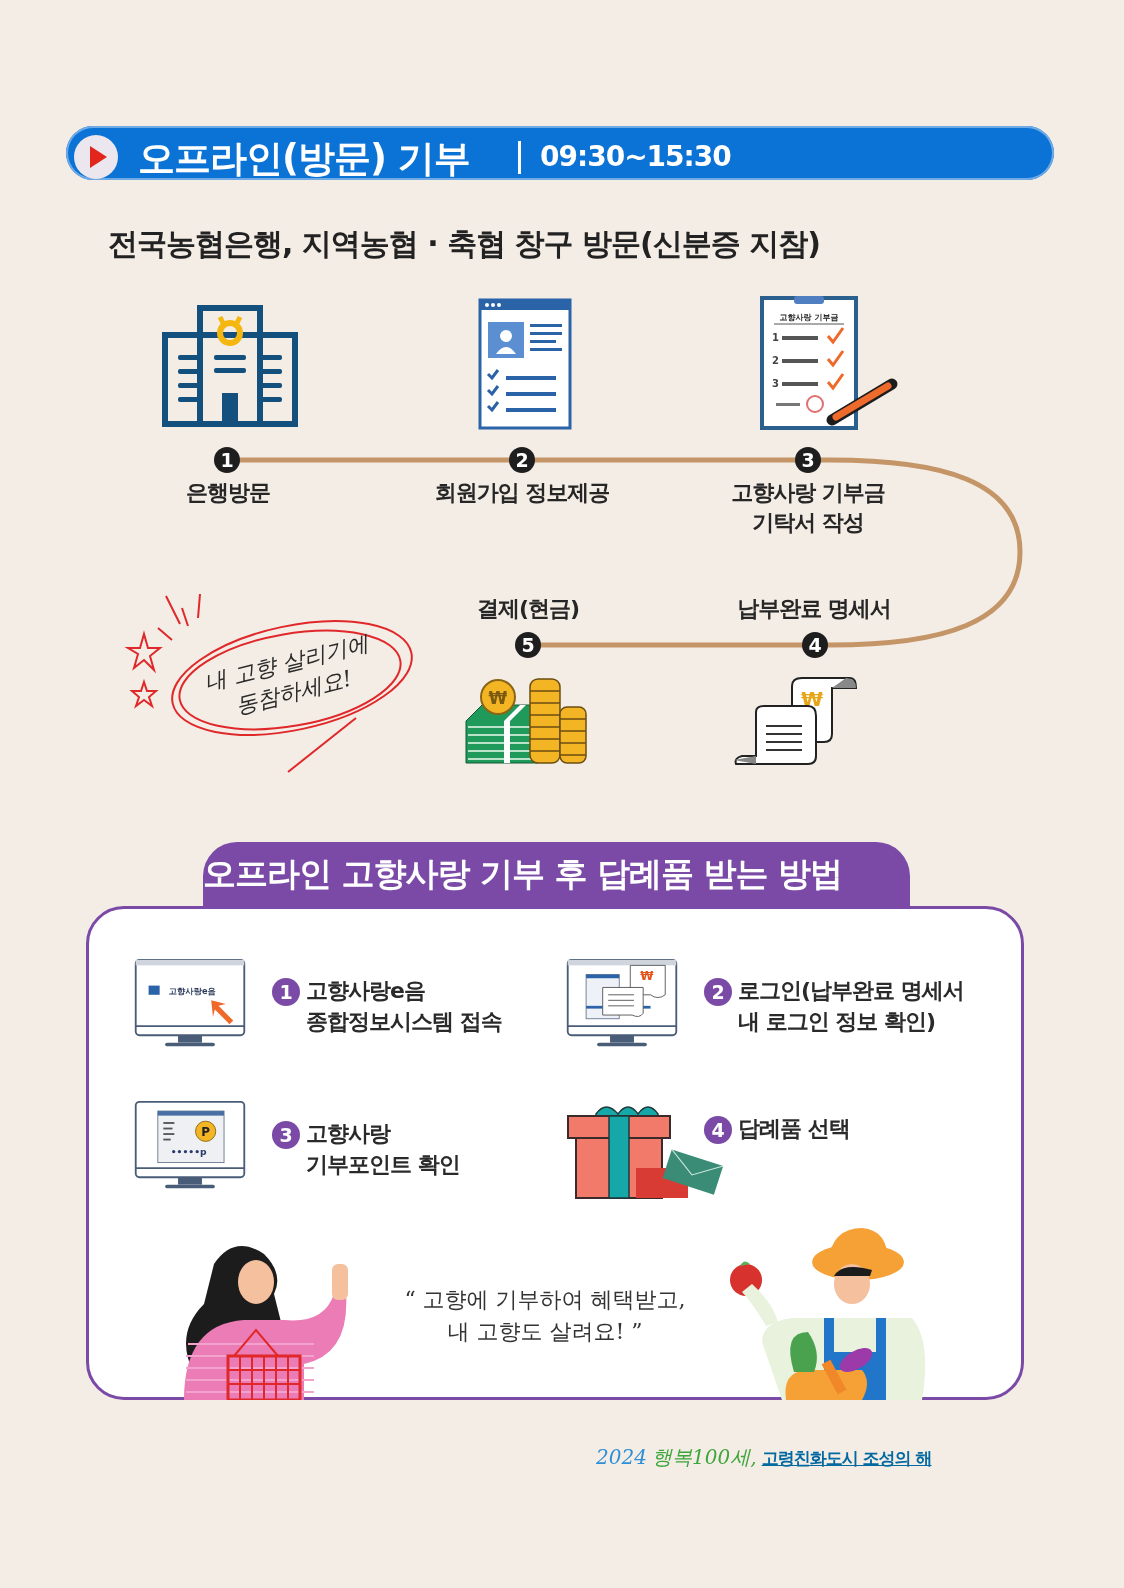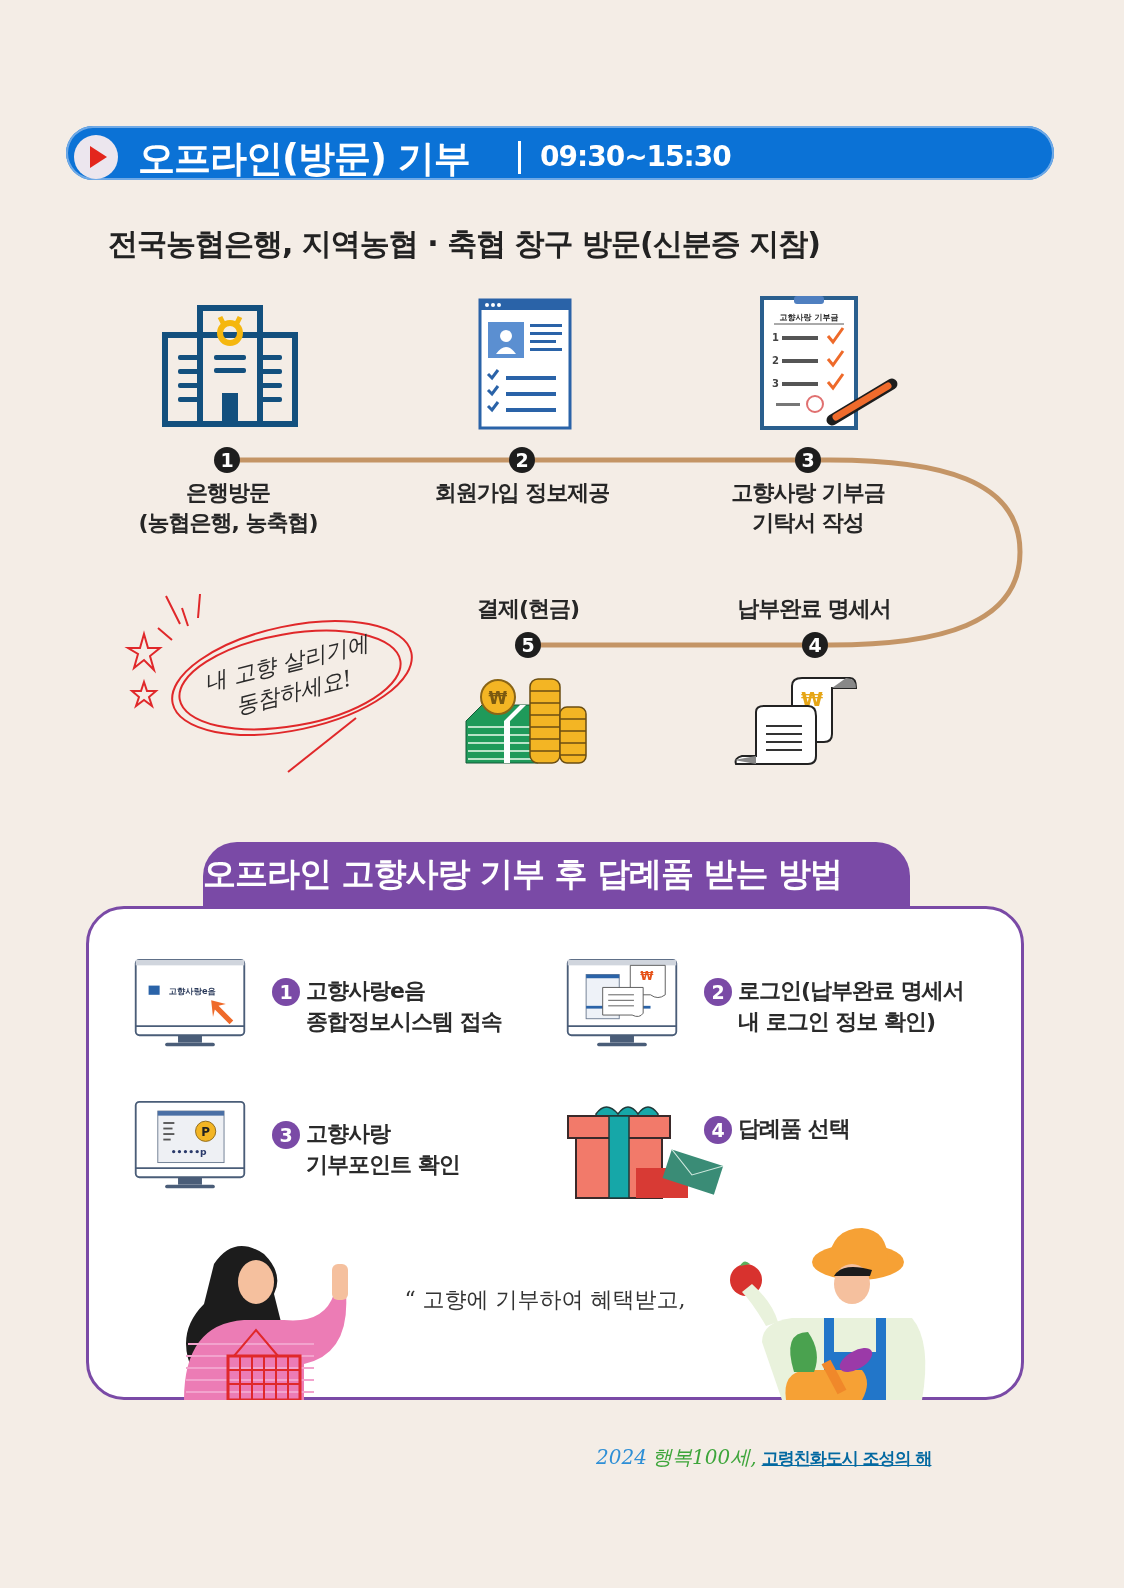--- a/index.html
+++ b/index.html
@@ -182,21 +182,20 @@
 </svg>
 
 <div class="abs num" style="left:214px;top:447px">1</div>
 <div class="abs num" style="left:509px;top:447px">2</div>
 <div class="abs num" style="left:795px;top:447px">3</div>
 <div class="abs num" style="left:802px;top:632px">4</div>
 <div class="abs num" style="left:515px;top:632px">5</div>
 
 <div class="abs step-label" style="left:108px;top:478px;width:240px">
   <div>은행방문</div>
-  <div>(농협은행, 농축협)</div>
 </div>
 <div class="abs step-label" style="left:402px;top:478px;width:240px">
   <div>회원가입 정보제공</div>
 </div>
 <div class="abs step-label" style="left:688px;top:478px;width:240px">
   <div>고향사랑 기부금</div>
   <div>기탁서 작성</div>
 </div>
 <div class="abs step-label" style="left:694px;top:594px;width:240px">납부완료 명세서</div>
 <div class="abs step-label" style="left:408px;top:594px;width:240px">결제(현금)</div>
@@ -361,20 +360,21 @@
       <line x1="102" y1="122" x2="102" y2="166"></line>
       <line x1="114" y1="122" x2="114" y2="166"></line>
       <line x1="54" y1="136" x2="126" y2="136"></line>
       <line x1="54" y1="150" x2="126" y2="150"></line>
     </g>
   <path d="M60 122 L82 96 L104 122" fill="none" stroke="#e0282a" stroke-width="2"></path>
 </svg>
 
 <div class="abs quote">
   <div>“ 고향에 기부하여 혜택받고,</div>
+  <div>내 고향도 살려요! ”</div>
 </div>
 
 <svg class="abs" style="left:722px;top:1222px" width="210" height="178" viewBox="0 0 210 178">
   <ellipse cx="136" cy="40" rx="46" ry="18" fill="#f6a135"></ellipse>
   <path d="M106 40 Q110 6 140 6 Q166 8 166 40 Z" fill="#f6a135"></path>
   <ellipse cx="130" cy="62" rx="18" ry="20" fill="#f5c09e"></ellipse>
   <path d="M112 54 Q120 40 150 48 L148 54 Z" fill="#1c1c1c"></path>
   <path d="M40 120 Q40 100 70 96 L190 96 Q210 120 200 178 L60 178 Z" fill="#e9f2dc"></path>
   <rect x="102" y="96" width="10" height="40" fill="#2276c9"></rect>
     <rect x="154" y="96" width="10" height="40" fill="#2276c9"></rect>

